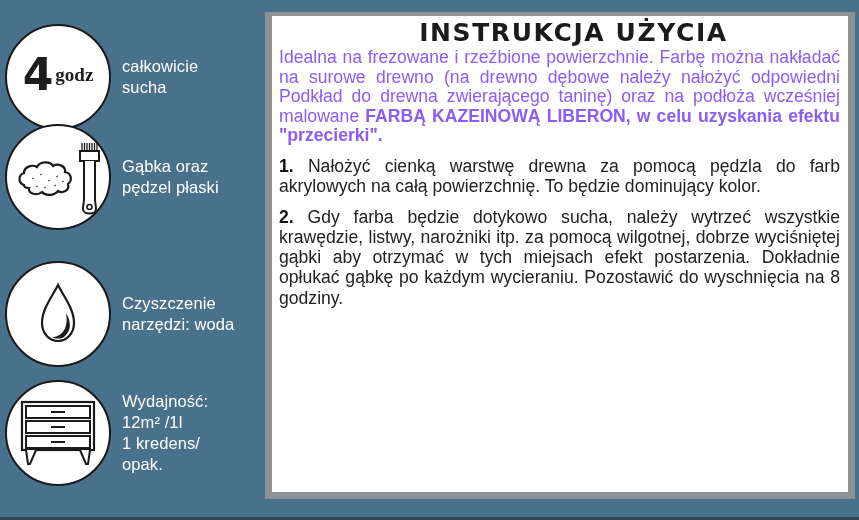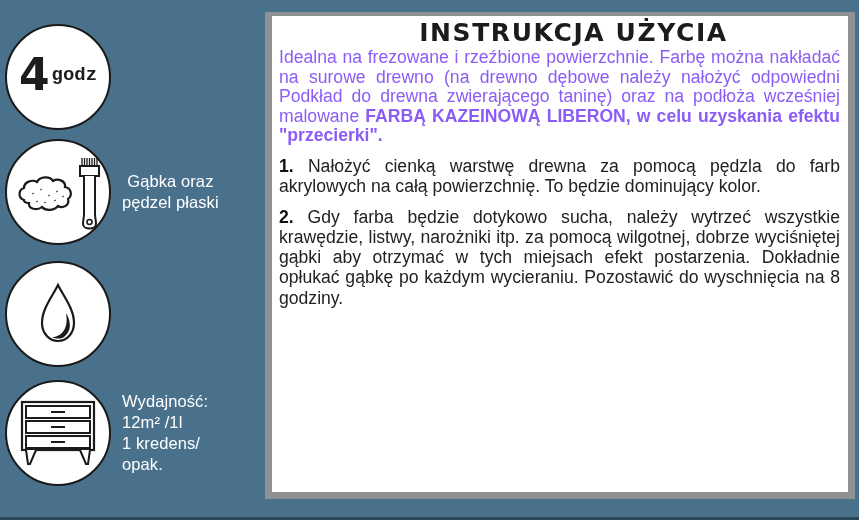--- a/index.html
+++ b/index.html
@@ -58,21 +58,21 @@
       font-size: 44px;
       line-height: 40px;
       font-family: "DejaVu Sans", sans-serif;
       font-weight: bold;
     }
     .hours-unit {
       font-size: 19px;
       line-height: 24px;
       margin-left: 2px;
       margin-bottom: 8px;
-      font-family: Liberation Mono, monospace;
+      font-family: Liberation Serif, serif;
       font-weight: bold;
     }
 
     
     .panel-shadow {
       position: absolute;
       left: 265px;
       top: 12px;
       width: 590px;
       height: 487px;
@@ -130,23 +130,25 @@
 </head>
 <body>
 
 <div class="feature" style="top:24px;">
   <div class="circle">
     <div class="hours-badge">
       <span class="hours-num">4</span>
       <span class="hours-unit">godz</span>
     </div>
   </div>
-</div>
-
-<div class="feature" style="top:139px;text-align:center;">
+  <div class="label">całkowicie
+sucha</div>
+</div>
+
+<div class="feature" style="top:124px;">
   <div class="circle">
     <svg width="96" height="96" viewBox="0 0 96 96">
 
       <path d="M14 56 C8 54 8 46 14 44 C14 38 22 35 27 38 C30 32 40 32 43 37 C48 34 56 37 55 43 C61 44 63 51 58 55 C60 61 53 65 48 62 C44 67 35 67 32 63 C27 67 18 65 19 59 C16 59 14 58 14 56 Z" fill="#fff" stroke="#1a1a1a" stroke-width="2.2"></path>
       <g stroke="#333" stroke-width="1" fill="none">
         <path d="M22 50 l2 -1"></path>
           <path d="M30 46 l2 -1"></path>
           <path d="M38 52 l2 -1"></path>
         <path d="M26 58 l2 -1"></path>
           <path d="M46 48 l2 -1"></path>
@@ -175,20 +177,22 @@
 pędzel płaski</div>
 </div>
 
 <div class="feature" style="top:261px;">
   <div class="circle">
     <svg width="60" height="70" viewBox="0 0 60 70">
       <path d="M30 6 C24 18 14 30 14 44 C14 54 21 62 30 62 C39 62 46 54 46 44 C46 30 36 18 30 6 Z" fill="#fff" stroke="#1a1a1a" stroke-width="2.2"></path>
       <path d="M38 34 C43 42 44 52 36 58 C33 60 28 60 24 58 C33 58 41 50 38 34 Z" fill="#1a1a1a"></path>
     </svg>
   </div>
+  <div class="label">Czyszczenie
+narzędzi: woda</div>
 </div>
 
 <div class="feature" style="top:380px;">
   <div class="circle">
     <svg width="76" height="66" viewBox="0 0 76 66">
       <rect x="2" y="2" width="72" height="48" fill="#fff" stroke="#1a1a1a" stroke-width="2.2"></rect>
       <rect x="6" y="6" width="64" height="12" fill="#fff" stroke="#1a1a1a" stroke-width="2"></rect>
       <rect x="6" y="21" width="64" height="12" fill="#fff" stroke="#1a1a1a" stroke-width="2"></rect>
       <rect x="6" y="36" width="64" height="12" fill="#fff" stroke="#1a1a1a" stroke-width="2"></rect>
       <line x1="31" y1="12" x2="45" y2="12" stroke="#1a1a1a" stroke-width="2"></line>

